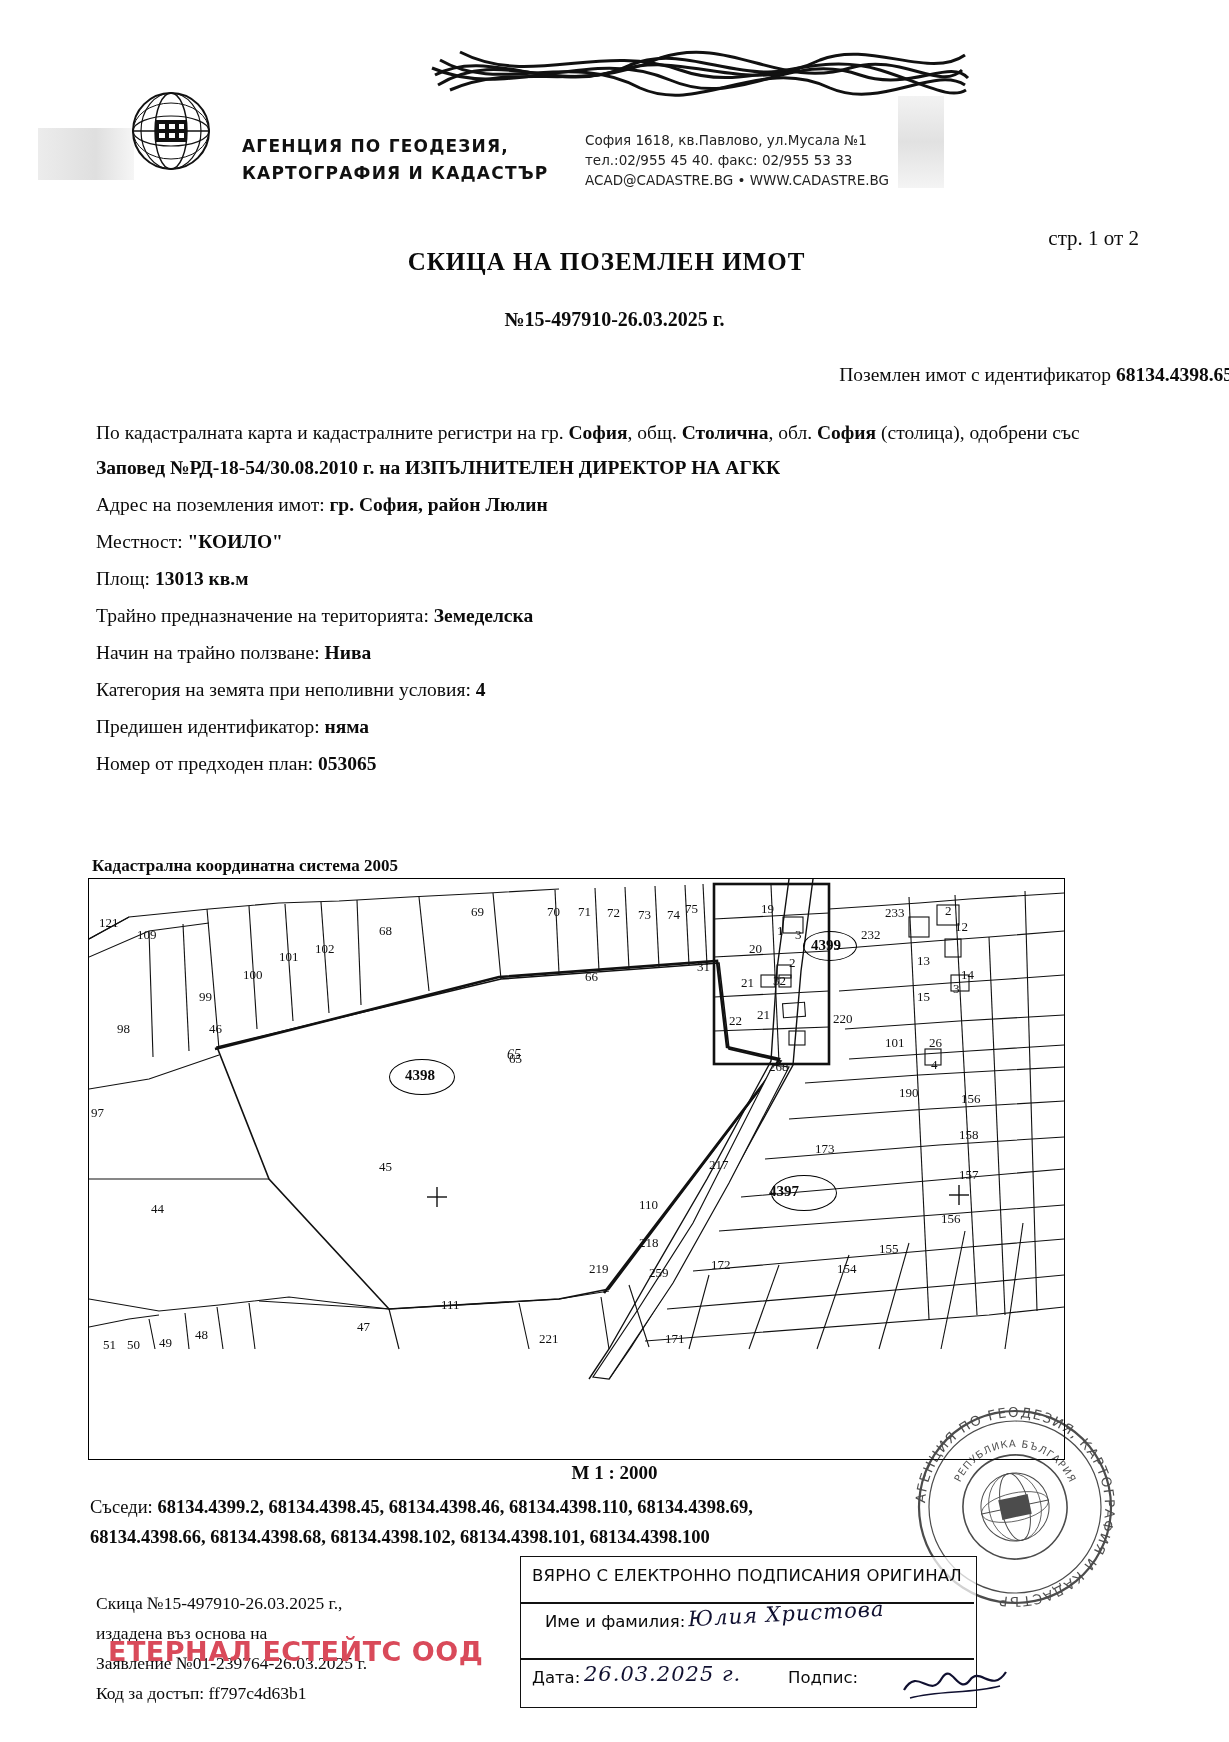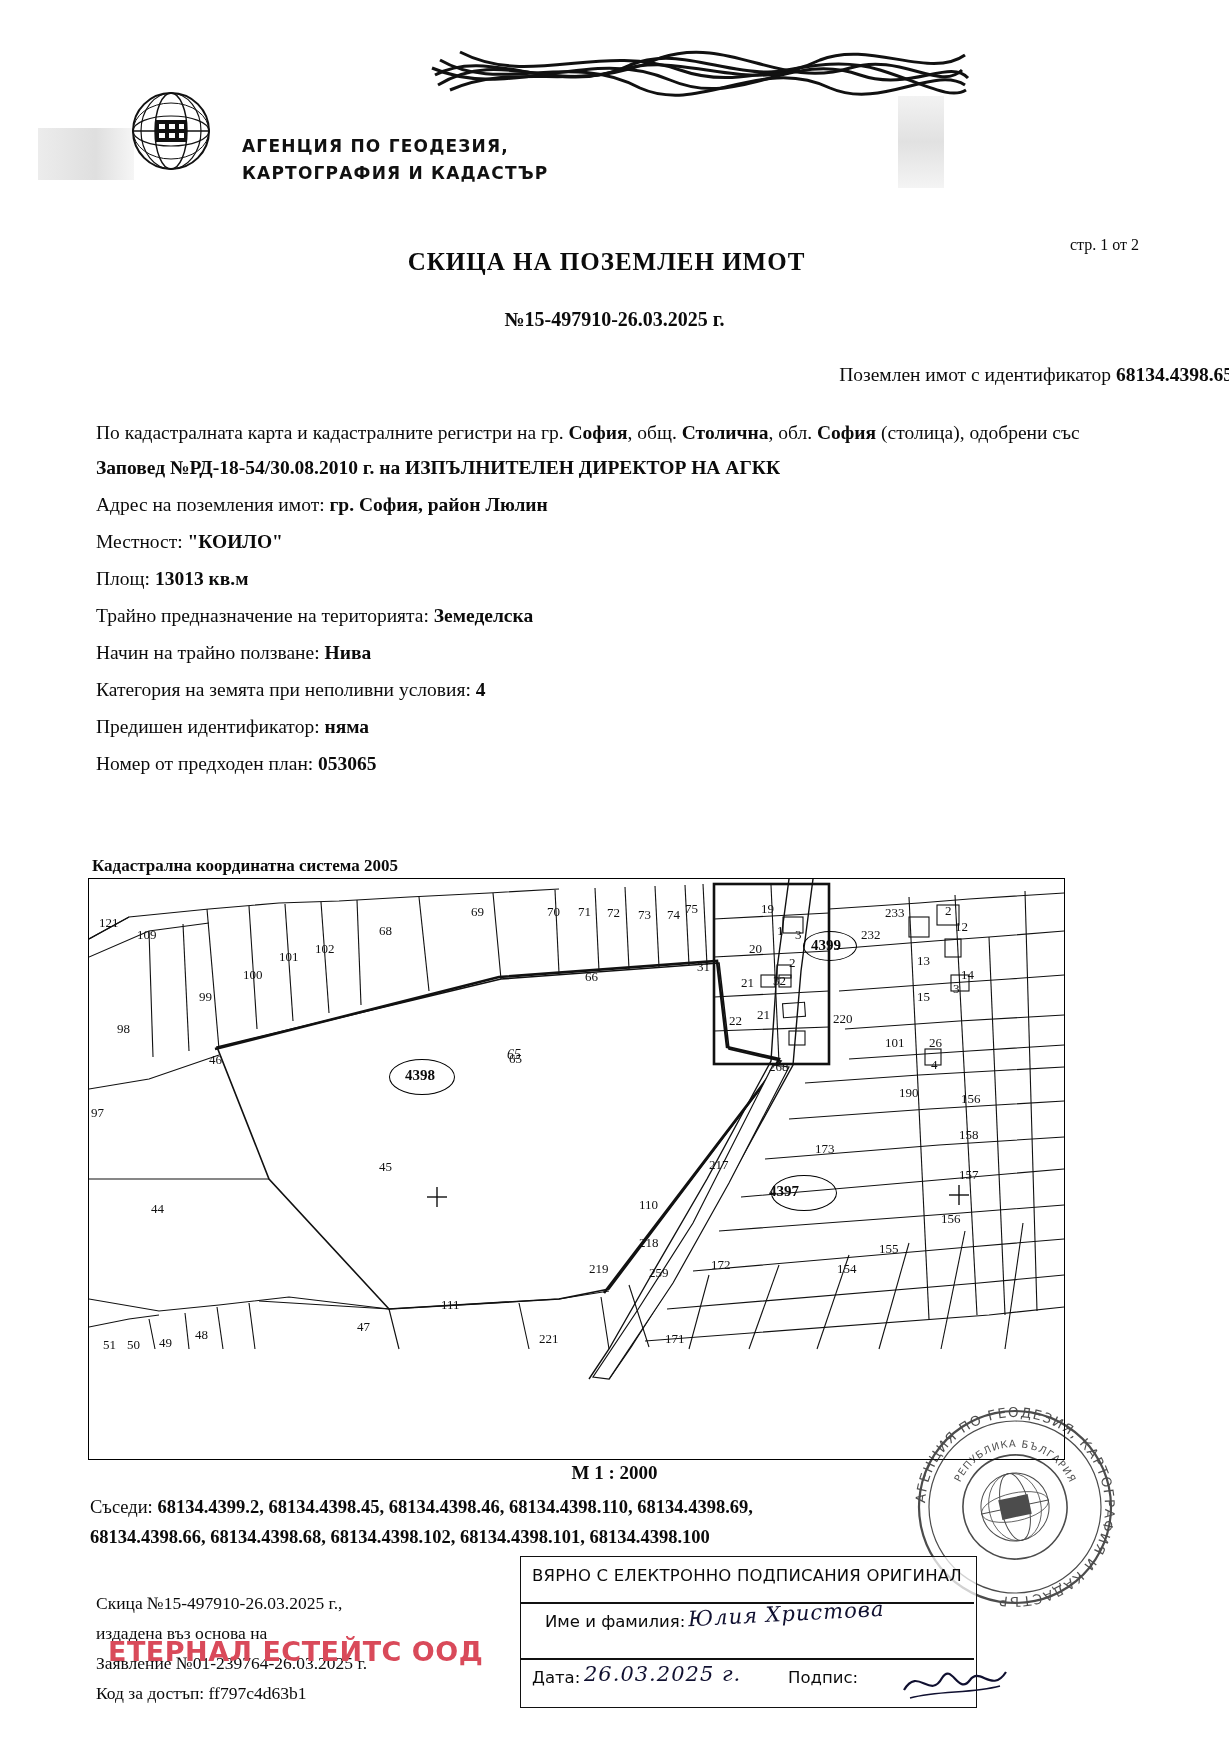--- a/index.html
+++ b/index.html
@@ -58,22 +58,22 @@
   .smudge-right {
     position: absolute;
     left: 898px; top: 96px;
     width: 46px; height: 92px;
     background: linear-gradient(180deg,#f0f0f0,#dcdcdc 50%,#f2f2f2);
     opacity: .85;
   }
 
   .page-num {
     position: absolute;
-    right: 90px; top: 236px;
-    font-size: 16px;
+    right: 90px; top: 226px;
+    font-size: 21px;
   }
 
   
   .doc-title {
     position: absolute;
     left: 0; top: 248px;
     width: 1213px;
     text-align: center;
     font-size: 25px;
     font-weight: bold;
@@ -282,20 +282,25 @@
     <rect x="31" y="45" width="6" height="5" fill="#fff"></rect>
     <rect x="41" y="45" width="6" height="5" fill="#fff"></rect>
     <rect x="51" y="45" width="5" height="5" fill="#fff"></rect>
   </svg>
 
   <div class="agency-name">
     <div>АГЕНЦИЯ ПО ГЕОДЕЗИЯ,</div>
     <div>КАРТОГРАФИЯ И КАДАСТЪР</div>
   </div>
 
+  <div class="agency-contacts">
+    <div>София 1618, кв.Павлово, ул.Мусала №1</div>
+    <div>тел.:02/955 45 40. факс: 02/955 53 33</div>
+    <div>ACAD@CADASTRE.BG • WWW.CADASTRE.BG</div>
+  </div>
 
   <div class="page-num">стр. 1 от 2</div>
 
   <div class="doc-title">СКИЦА НА ПОЗЕМЛЕН ИМОТ</div>
   <div class="doc-number">№15-497910-26.03.2025 г.</div>
   <div class="doc-subject">
     <span>Поземлен имот с идентификатор </span><b>68134.4398.65</b>
   </div>
 
   <div class="body-block">
@@ -470,21 +475,21 @@
         <div class="map-label" style="left: 496px; top: 90px;">66</div>
         <div class="map-label" style="left: 608px; top: 80px;">31</div>
         <div class="map-label" style="left: 652px; top: 96px;">21</div>
         <div class="map-label" style="left: 684px; top: 94px;">32</div>
         <div class="map-label" style="left: 28px; top: 142px;">98</div>
         <div class="map-label" style="left: 828px; top: 110px;">15</div>
         <div class="map-label" style="left: 864px; top: 102px;">3</div>
         <div class="map-label" style="left: 640px; top: 134px;">22</div>
         <div class="map-label" style="left: 668px; top: 128px;">21</div>
         <div class="map-label" style="left: 744px; top: 132px;">220</div>
-        <div class="map-label" style="left: 120px; top: 173px;">46</div>
+        <div class="map-label" style="left: 120px; top: 142px;">46</div>
         <div class="map-label" style="left: 796px; top: 156px;">101</div>
         <div class="map-label" style="left: 840px; top: 156px;">26</div>
         <div class="map-label" style="left: 842px; top: 178px;">4</div>
         <div class="map-label" style="left: 420px; top: 172px;">65</div>
         <div class="map-label" style="left: 680px; top: 180px;">268</div>
         <div class="map-label" style="left: 810px; top: 206px;">190</div>
         <div class="map-label" style="left: 872px; top: 212px;">156</div>
         <div class="map-label" style="left: 2px; top: 226px;">97</div>
         <div class="map-label" style="left: 870px; top: 248px;">158</div>
         <div class="map-label" style="left: 726px; top: 262px;">173</div>

